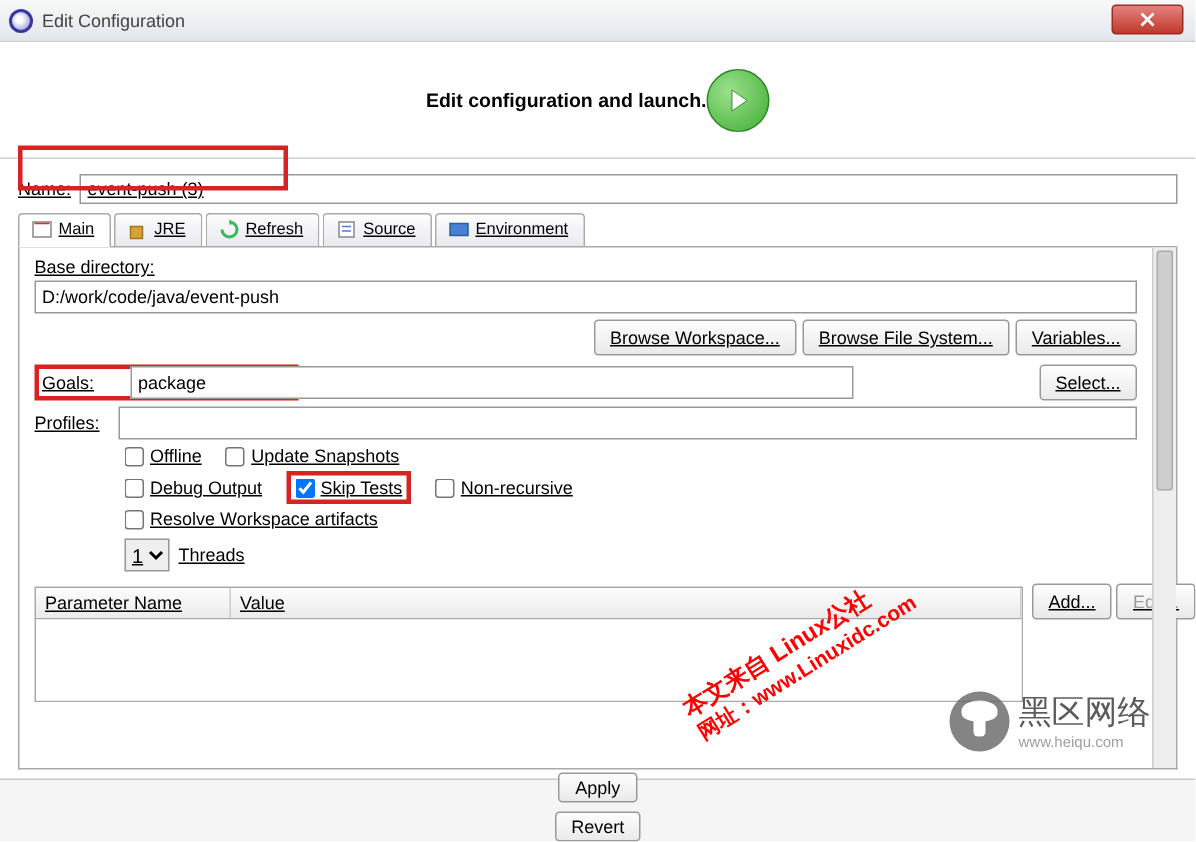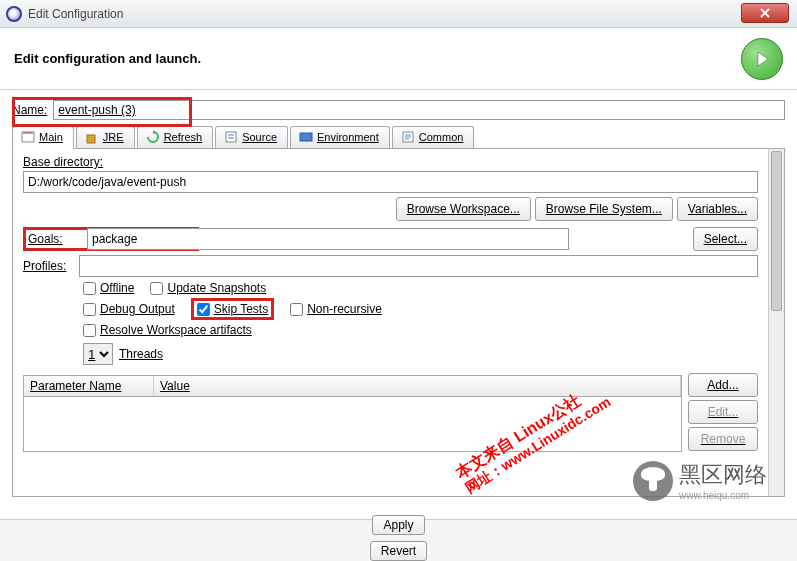--- a/index.html
+++ b/index.html
@@ -3,21 +3,21 @@
 <meta charset="utf-8">
 <style>
 * { box-sizing: border-box; margin: 0; padding: 0; }
 body { font-family: "Segoe UI", Tahoma, sans-serif; font-size: 12px; background: #fff; width: 797px; height: 561px; position: relative; overflow: hidden; }
 
 .titlebar { height: 28px; background: linear-gradient(#f8f8f8, #e2e6ec); border-bottom: 1px solid #ccc; display: flex; align-items: center; padding: 0 6px; position: relative; }
 .titlebar .eclipse-icon { width: 16px; height: 16px; margin-right: 6px; border-radius: 50%; border: 2px solid #3838a0; background: radial-gradient(circle at 5px 5px, #fff 20%, #b0b0e0 70%); }
 .titlebar .title { color: #444; }
 .close-btn { position: absolute; right: 8px; top: 3px; width: 48px; height: 20px; background: linear-gradient(#e48281,#c0392b); border: 1px solid #9b2e22; border-radius: 3px; display: flex; align-items: center; justify-content: center; color: #fff; font-size: 13px; }
 
-.header { padding: 10px 14px; border-bottom: 1px solid #d0d0d0; display: flex; align-items: center; justify-content: space-between; height: 62px; }
+.header { padding: 10px 14px; border-bottom: 1px solid #d0d0d0; display: flex; align-items: center; justify-content: center; height: 78px; }
 .header-title { font-weight: bold; font-size: 13px; }
 .run-icon { width: 42px; height: 42px; border-radius: 50%; background: radial-gradient(circle at 14px 14px,#9be08d,#3fae33); border: 1px solid #2d8823; display: flex; align-items: center; justify-content: center; }
 .run-icon svg { display: block; }
 
 .dialog-body { padding: 10px 12px 8px 12px; text-decoration: underline; }
 .name-row-wrap { display:flex; align-items:center; margin-bottom:6px; }
 .name-label { margin-right: 6px; }
 .name-input { flex: 1; height: 20px; border: 1px solid #999; background: #fff; padding: 2px 4px; font-size: 12px; }
 
 .tabs { display: flex; border-bottom: 1px solid #aaa; margin-top: 4px; }
@@ -135,29 +135,20 @@
         </span>
         <span>Source</span>
       </div>
     <div class="tab">
         <span class="tico">
           <svg width="14" height="14">
             <rect x="1" y="3" width="12" height="8" fill="#4a80d4" stroke="#2a5fa0"></rect>
           </svg>
         </span>
         <span>Environment</span>
-      </div>
-    <div class="tab">
-        <span class="tico">
-          <svg width="14" height="14">
-            <rect x="2" y="2" width="10" height="10" fill="#fff" stroke="#888"></rect>
-            <path d="M4 5 h6 M4 7 h6 M4 9 h4" stroke="#5b8fd4"></path>
-          </svg>
-        </span>
-        <span>Common</span>
       </div>
   </div>
 
   <div class="tab-body">
     <div class="scrollbar-right">
         <div class="thumb"></div>
       </div>
     <div class="inner">
       <span class="row-label">Base directory:</span>
       <input class="text-input" value="D:/work/code/java/event-push" style="">
@@ -219,21 +210,21 @@
       </div>
 
       <div style="display:flex; gap:6px;">
         <div class="table" style="flex:1">
           <div class="table-head">
             <div class="th name">Parameter Name</div>
             <div class="th value">Value</div>
           </div>
           <div class="table-body"></div>
         </div>
-        <div style="width:70px; display:flex; flex-direction:column; gap:3px; padding-top:2px;">
+        <div style="width:70px; display:flex; flex-direction:row; gap:3px; padding-top:2px;">
           <button class="btn">Add...</button>
           <button class="btn" disabled="">Edit...</button>
           <button class="btn" disabled="">Remove</button>
         </div>
       </div>
     </div>
   </div>
 </div>
 
 <div class="footer">

